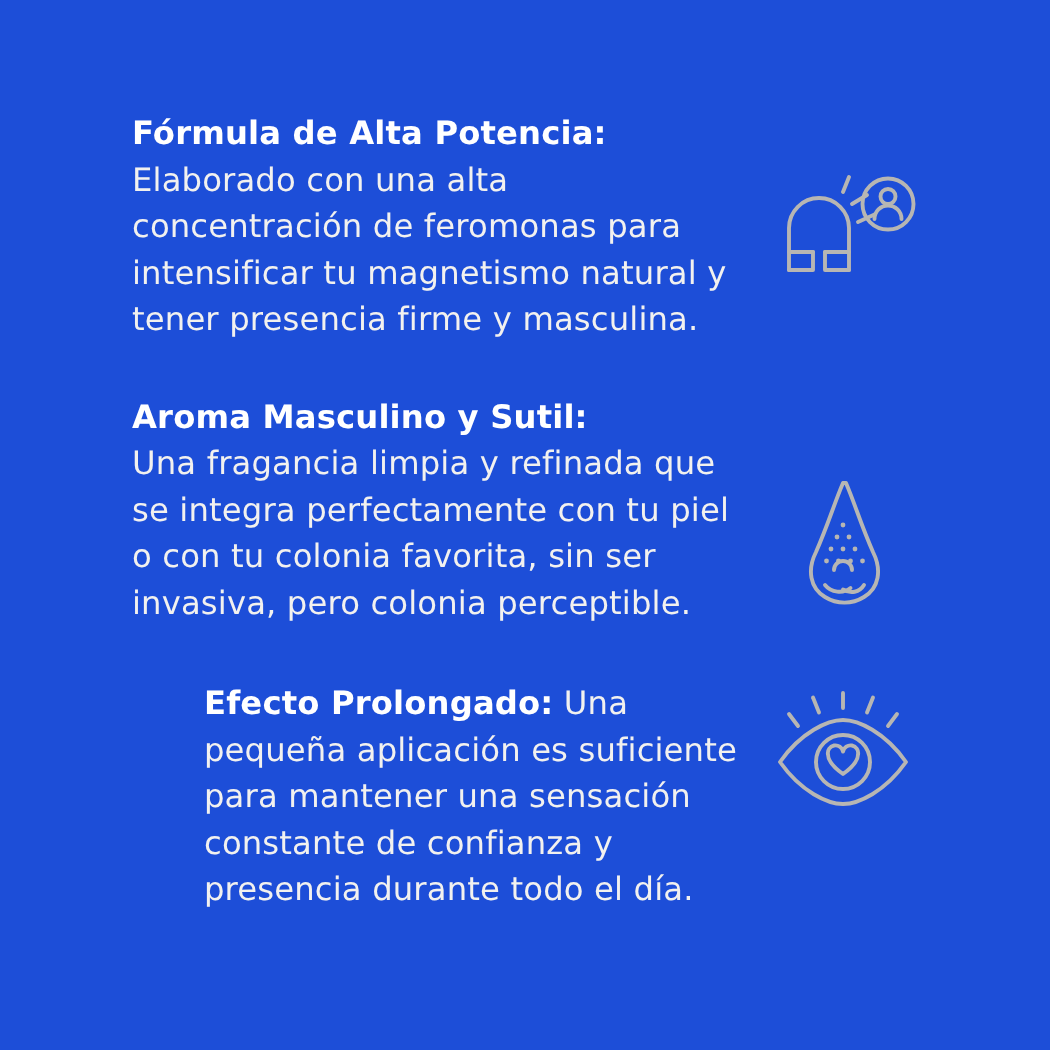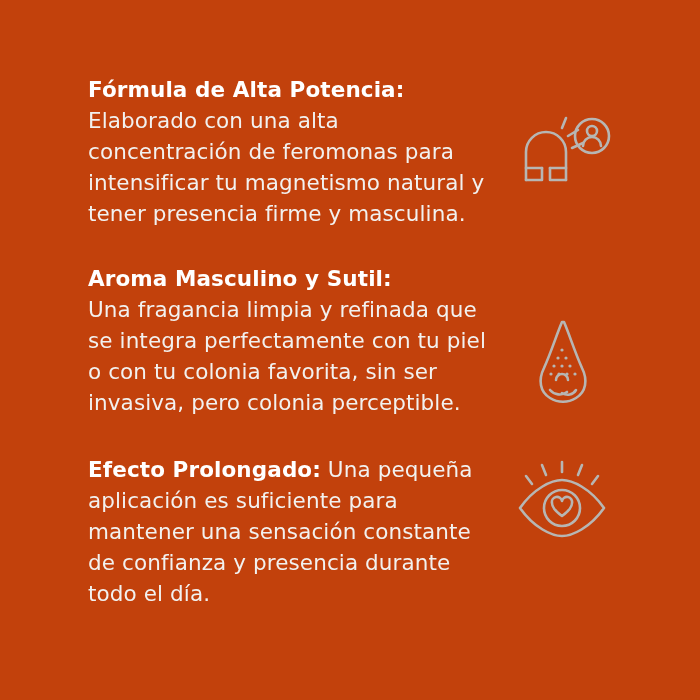--- a/index.html
+++ b/index.html
@@ -10,21 +10,21 @@
     width: 700px;
     height: 700px;
     background: #5f5f5d;
     font-family: "DejaVu Sans", sans-serif;
     overflow: hidden;
   }
   .page {
     position: relative;
     width: 700px;
     height: 700px;
-    background: #c2410c;
+    background: #1d4ed8;
     box-sizing: border-box;
   }
   .features {
     position: absolute;
     top: 74px;
     left: 88px;
     width: 530px;
     display: flex;
     flex-direction: column;
     gap: 30px;
@@ -60,21 +60,21 @@
     justify-content: center;
   }
   .feature-icon svg {
     display: block;
   }
   
   .feature-1 .feature-icon { margin-top: 32px; margin-right: 2px; }
   .feature-2 .feature-icon { margin-top: 20px; margin-right: 4px; }
   .feature-3 .feature-icon { margin-top: -4px; margin-right: 4px; }
   .feature-2 { margin-top: 4px; align-items: flex-end; }
-  .feature-3 { margin-top: 6px; }
+  .feature-3 { margin-top: 6px; margin-left: 48px; }
 </style>
 </head>
 <body>
 
 <div class="page">
 
   <div class="features">
 
     <div class="feature feature-1">
       <div class="feature-text">

